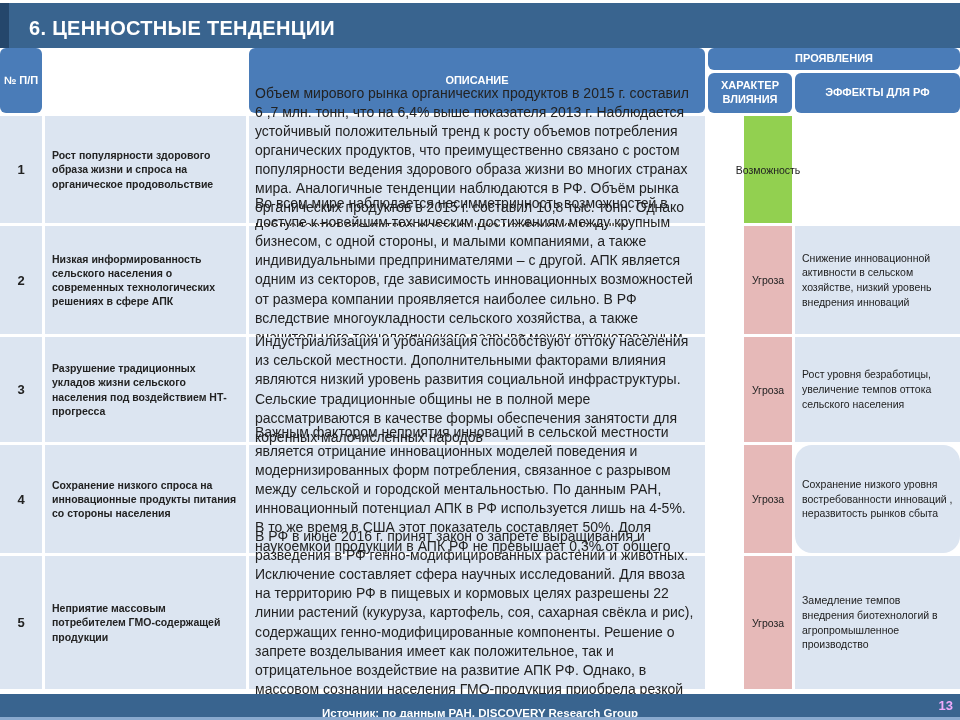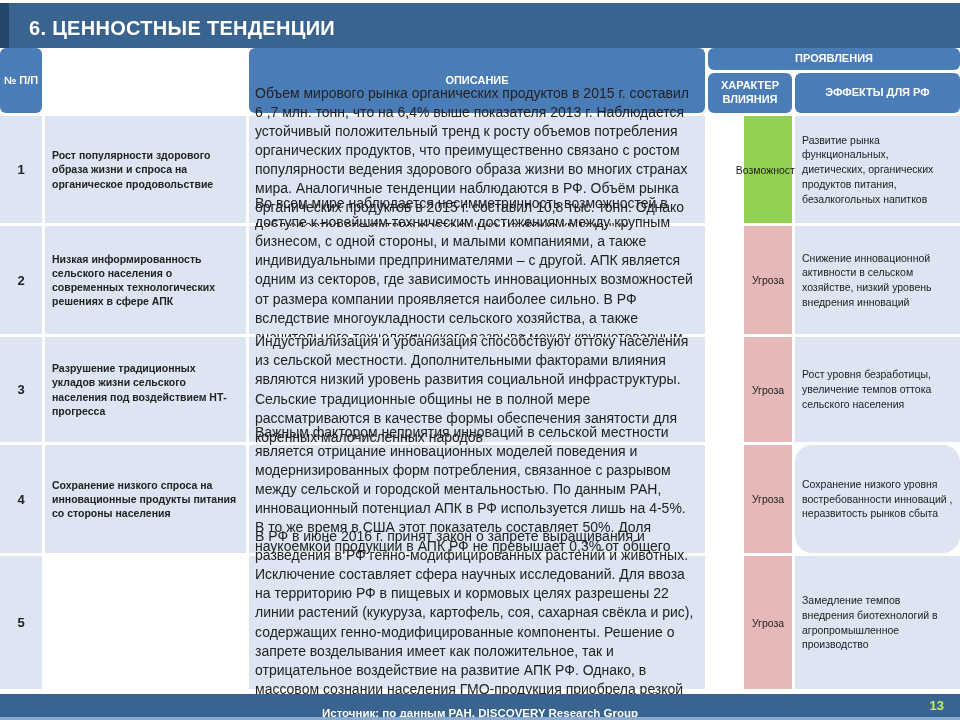--- a/index.html
+++ b/index.html
@@ -53,23 +53,23 @@
   .c-impact  { grid-column:4; align-items:center; text-align:center; font-size:10.5px; padding:4px 3px;margin-left:36px; }
   .c-effects { grid-column:5; font-size:10.5px; line-height:1.4; padding:5px 6px 5px 7px; }
 
   
   .footer-bar {
     position:absolute; left:0; right:0; top:694px; height:37px;
     background:#39648F; display:flex; align-items:center; justify-content:center;
   }
   .footer-source { color:#ffffff; font-size:11.5px; font-weight:bold; }
   .footer-page {
-    position:absolute; right:16px; top:0; height:23px;
+    position:absolute; right:7px; top:0; height:23px;
     display:flex; align-items:center;
-    color:#bef264; font-size:13px; font-weight:bold;
+    color:#f0abfc; font-size:13px; font-weight:bold;
   }
   .bottom-strip { position:absolute; left:0; right:0; top:717px; height:3px; background:#89A9CE; }
 </style>
 </head>
 <body>
 
 <header class="title-bar">
   <div class="title-accent"></div>
   <h1 class="title">6. ЦЕННОСТНЫЕ ТЕНДЕНЦИИ</h1>
 </header>
@@ -78,41 +78,41 @@
   <div class="th num-h">№ П/П</div>
   <div class="th desc-h">ОПИСАНИЕ</div>
   <div class="th manif-h">ПРОЯВЛЕНИЯ</div>
   <div class="th impact-h">ХАРАКТЕР ВЛИЯНИЯ</div>
   <div class="th effects-h">ЭФФЕКТЫ ДЛЯ РФ</div>
 
   <div class="cell c-num" style="grid-row: 3;">1</div>
   <div class="cell c-trend" style="grid-row: 3;">Рост популярности здорового образа жизни и спроса на органическое продовольствие</div>
   <div class="cell c-desc" style="grid-row: 3;">Объем мирового рынка органических продуктов в 2015 г. составил 6 ,7 млн. тонн, что на 6,4% выше показателя 2013 г. Наблюдается устойчивый положительный тренд к росту объемов потребления органических продуктов, что преимущественно связано с ростом популярности ведения здорового образа жизни во многих странах мира. Аналогичные тенденции наблюдаются в РФ. Объём рынка органических продуктов в 2015 г. составил 10,8 тыс. тонн. Однако наблюдается отсутствие роста рынка на фоне кризисных тенденций в экономике</div>
   <div class="cell c-impact" style="grid-row: 3; background: rgb(146, 208, 80);">Возможность</div>
-  <div class="cell c-effects" style="grid-row: 3;">Развитие рынка функциональных, диетических, органических продуктов питания, безалкогольных напитков</div>
 
   <div class="cell c-num" style="grid-row: 4;">2</div>
   <div class="cell c-trend" style="grid-row: 4;">Низкая информированность сельского населения о современных технологических решениях в сфере АПК</div>
   <div class="cell c-desc" style="grid-row: 4;">Во всем мире наблюдается несимметричность возможностей в доступе к новейшим техническим достижениям между крупным бизнесом, с одной стороны, и малыми компаниями, а также индивидуальными предпринимателями – с другой. АПК является одним из секторов, где зависимость инновационных возможностей от размера компании проявляется наиболее сильно. В РФ вследствие многоукладности сельского хозяйства, а также значительного технологического разрыва между крупнотоварным производством и МФХ</div>
   <div class="cell c-impact" style="grid-row: 4; background: rgb(230, 185, 184);">Угроза</div>
   <div class="cell c-effects" style="grid-row: 4;">Снижение инновационной активности в сельском хозяйстве, низкий уровень внедрения инноваций</div>
 
   <div class="cell c-num" style="grid-row: 5;">3</div>
   <div class="cell c-trend" style="grid-row: 5;">Разрушение традиционных укладов жизни сельского населения под воздействием НТ-прогресса</div>
   <div class="cell c-desc" style="grid-row: 5;">Индустриализация и урбанизация способствуют оттоку населения из сельской местности. Дополнительными факторами влияния являются низкий уровень развития социальной инфраструктуры. Сельские традиционные общины не в полной мере рассматриваются в качестве формы обеспечения занятости для коренных малочисленных народов</div>
   <div class="cell c-impact" style="grid-row: 5; background: rgb(230, 185, 184);">Угроза</div>
   <div class="cell c-effects" style="grid-row: 5;">Рост уровня безработицы, увеличение темпов оттока сельского населения</div>
 
   <div class="cell c-num" style="grid-row: 6;">4</div>
   <div class="cell c-trend" style="grid-row: 6;">Сохранение низкого спроса на инновационные продукты питания со стороны населения</div>
   <div class="cell c-desc" style="grid-row: 6;">Важным фактором неприятия инноваций в сельской местности является отрицание инновационных моделей поведения и модернизированных форм потребления, связанное с разрывом между сельской и городской ментальностью. По данным РАН, инновационный потенциал АПК в РФ используется лишь на 4-5%. В то же время в США этот показатель составляет 50%. Доля наукоемкой продукции в АПК РФ не превышает 0,3% от общего объема, а в развитых странах составляет более 20%</div>
   <div class="cell c-impact" style="grid-row: 6; background: rgb(230, 185, 184);">Угроза</div>
   <div class="cell c-effects" style="grid-row: 6; border-radius: 17px;">Сохранение низкого уровня востребованности инноваций , неразвитость рынков сбыта</div>
 
   <div class="cell c-num" style="grid-row: 7;">5</div>
+  <div class="cell c-trend" style="grid-row: 7;">Неприятие массовым потребителем ГМО-содержащей продукции</div>
   <div class="cell c-desc" style="grid-row: 7;">В РФ в июне 2016 г. принят закон о запрете выращивания и разведения в РФ генно-модифицированных растений и животных. Исключение составляет сфера научных исследований. Для ввоза на территорию РФ в пищевых и кормовых целях разрешены 22 линии растений (кукуруза, картофель, соя, сахарная свёкла и рис), содержащих генно-модифицированные компоненты. Решение о запрете возделывания имеет как положительное, так и отрицательное воздействие на развитие АПК РФ. Однако, в массовом сознании населения ГМО-продукция приобрела резкой отрицательный оттенок</div>
   <div class="cell c-impact" style="grid-row: 7; background: rgb(230, 185, 184);">Угроза</div>
   <div class="cell c-effects" style="grid-row: 7;">Замедление темпов внедрения биотехнологий в агропромышленное производство</div>
 </div>
 
 <footer class="footer-bar">
   <div class="footer-source">Источник: по данным РАН, DISCOVERY Research Group</div>
   <div class="footer-page">13</div>
 </footer>
 <div class="bottom-strip"></div>

